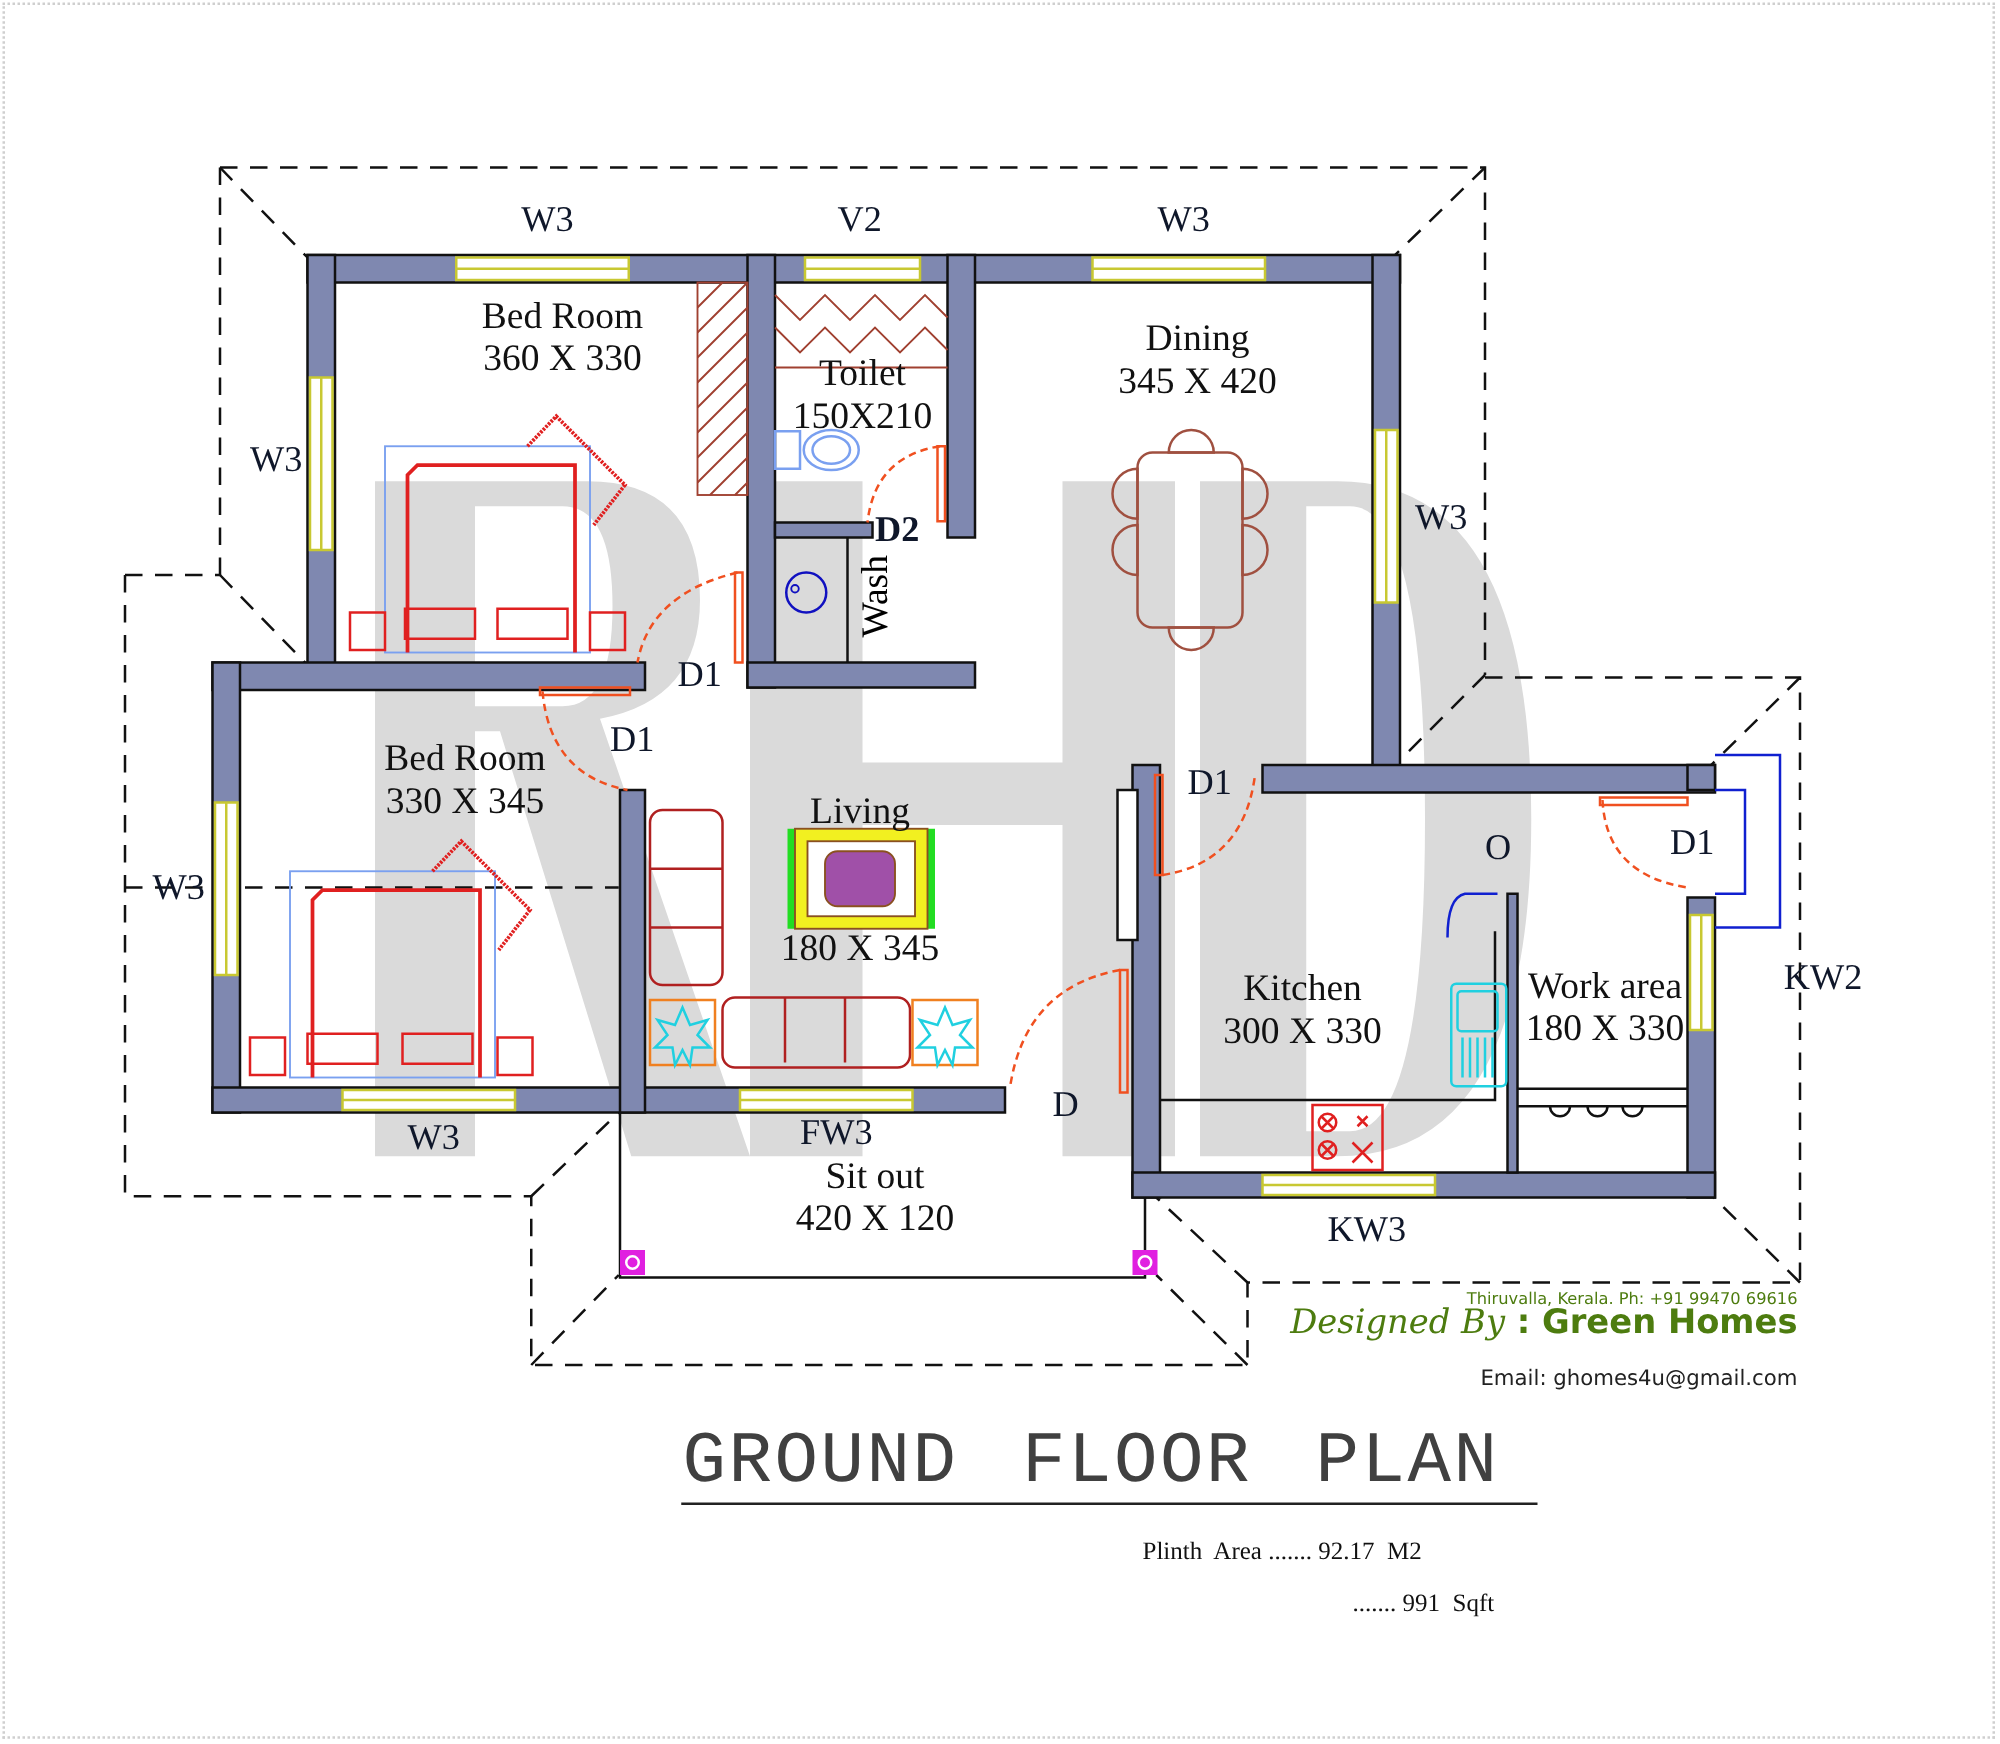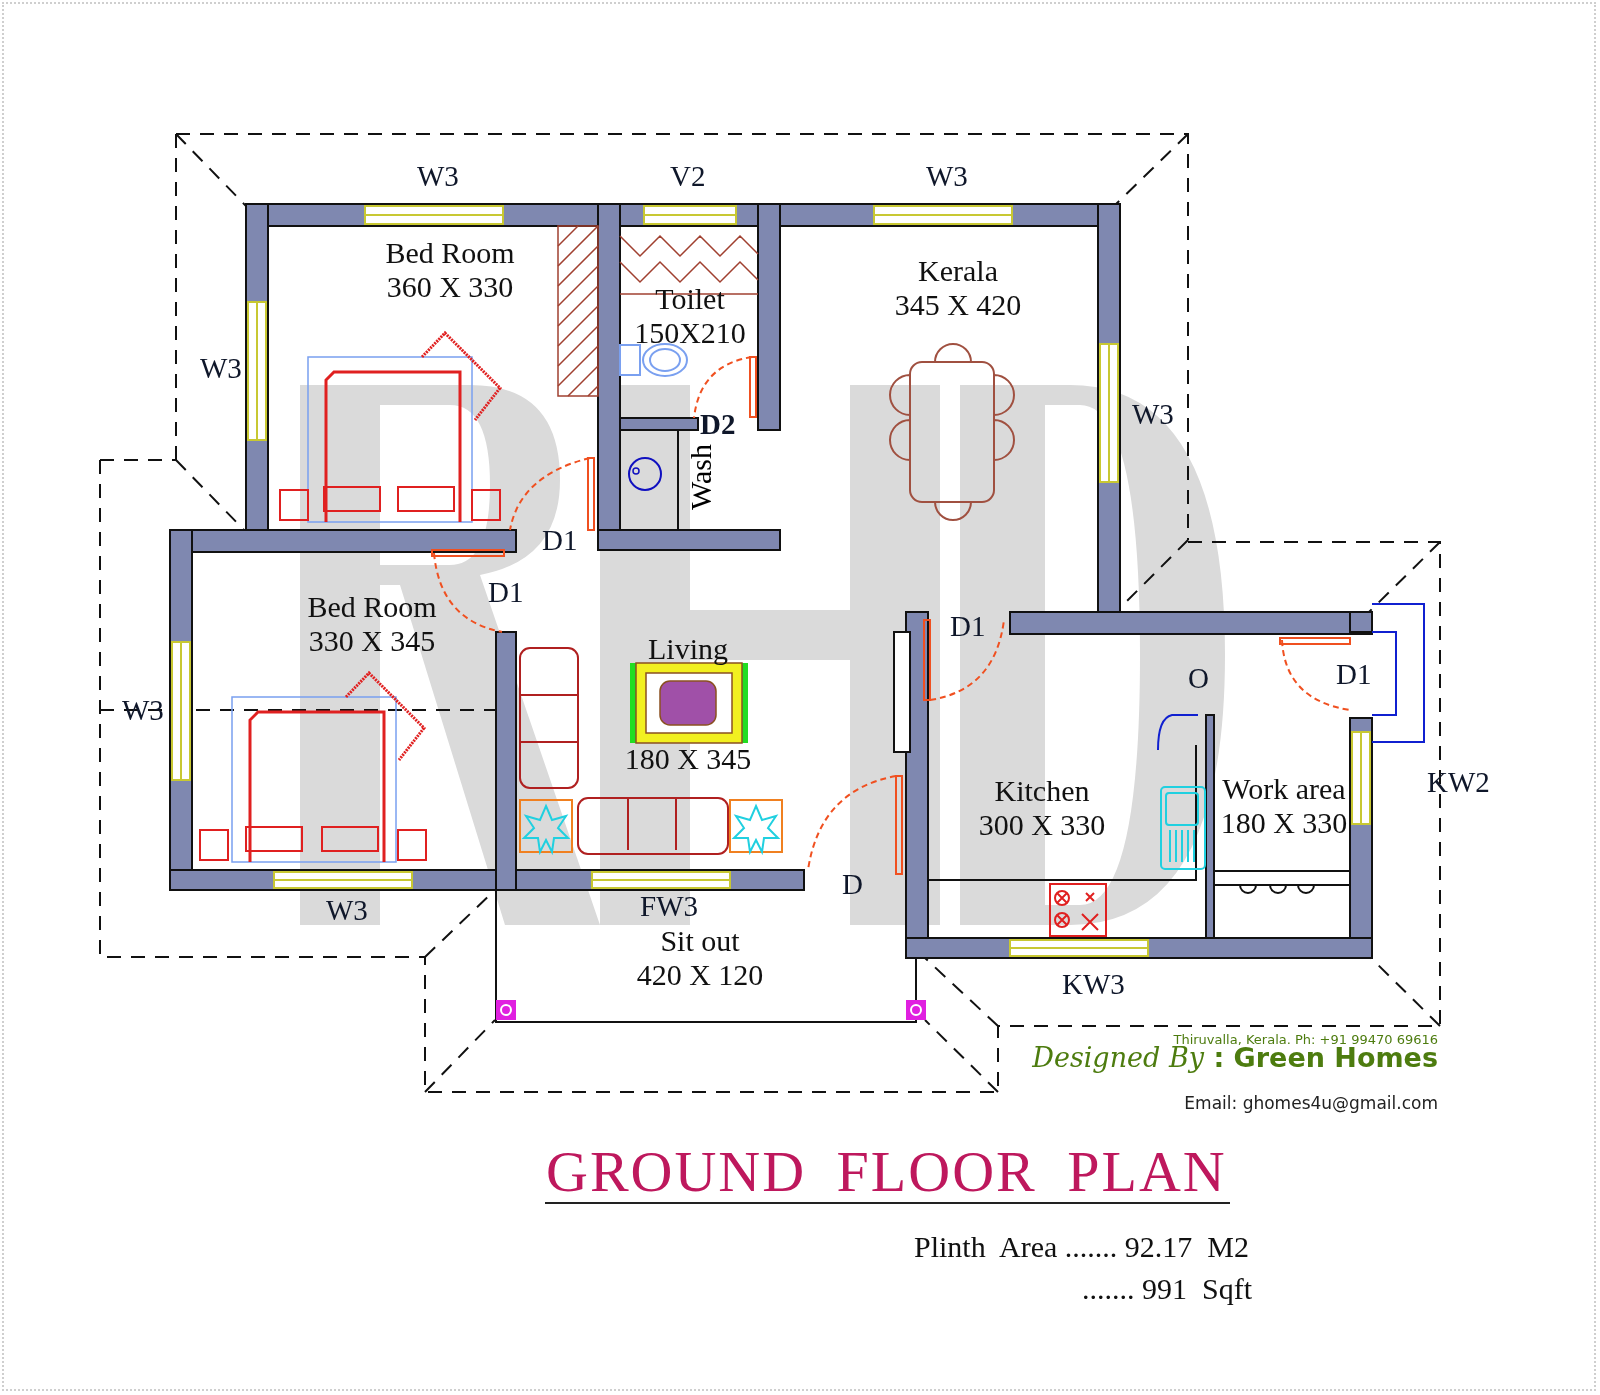--- a/index.html
+++ b/index.html
@@ -2,23 +2,23 @@
 <html><head>
 <meta charset="utf-8">
 <style>
   html, body { margin: 0; padding: 0; background: #ffffff; }
   body { width: 1600px; height: 1395px; position: relative; overflow: hidden; }
   .frame { position: absolute; left: 2px; top: 2px; width: 1594px; height: 1389px; border: 2px dotted #cfcfcf; box-sizing: border-box; }
   svg.plan { position: absolute; left: 0; top: 0; }
   .lbl { position: absolute; font-family: "Liberation Serif", "DejaVu Serif", serif; color: #0f172a; font-size: 29px; line-height: 1; white-space: nowrap; text-align: center; }
   .room-label { position: absolute; font-family: "Liberation Serif", "DejaVu Serif", serif; color: #111; font-size: 30px; line-height: 34px; text-align: center; white-space: nowrap; transform: translateX(-50%); }
   .wash { position: absolute; font-family: "Liberation Serif", "DejaVu Serif", serif; font-size: 30px; transform: rotate(-90deg); transform-origin: center; white-space: nowrap; }
-  .title { position: absolute; left: 546px; top: 1138px; font-family: Liberation Serif, serif; font-size: 58px; letter-spacing: 2px; color: #be185d; white-space: nowrap; word-spacing: 14px; }
+  .title { position: absolute; left: 546px; top: 1138px; font-family: Liberation Mono, monospace; font-size: 58px; letter-spacing: 2px; color: #404040; white-space: nowrap; word-spacing: 14px; }
   .title-rule { position: absolute; left: 545px; top: 1202px; width: 685px; height: 2px; background: #222; }
-  .area { position: absolute; font-family: "Liberation Serif", "DejaVu Serif", serif; font-size: 30px; color: #111; white-space: nowrap; text-align: right; }
+  .area { position: absolute; font-family: "Liberation Serif", "DejaVu Serif", serif; font-size: 20px; color: #111; white-space: nowrap; text-align: right; }
   .credit { position: absolute; right: 162px; font-family: "DejaVu Sans", sans-serif; white-space: nowrap; text-align: right; }
   .credit.designer { top: 1042px; font-size: 27px; color: #4d7c0f; font-weight: bold; }
   .credit.designer .script { font-family: "DejaVu Serif", serif; font-style: italic; font-weight: normal; }
   .credit.addr { top: 1032px; font-size: 13px; color: #4d7c0f; }
   .credit.mail { top: 1093px; font-size: 17px; color: #222; }
 </style>
 </head>
 <body>
 
 <div class="frame"></div>
@@ -235,21 +235,21 @@
 <div class="room-label" style="left:450px;top:236px;">
   <div>Bed Room</div>
   <div>360 X 330</div>
 </div>
 <div class="room-label" style="left:690px;top:282px;">
   <div>Toilet</div>
   <div>150X210</div>
 </div>
 <div class="wash" style="left:668px;top:460px;">Wash</div>
 <div class="room-label" style="left:958px;top:254px;">
-  <div>Kerala</div>
+  <div>Dining</div>
   <div>345 X 420</div>
 </div>
 <div class="room-label" style="left:372px;top:590px;">
   <div>Bed Room</div>
   <div>330 X 345</div>
 </div>
 <div class="room-label" style="left:688px;top:632px;">Living</div>
 <div class="room-label" style="left:688px;top:742px;">180 X 345</div>
 <div class="room-label" style="left:1042px;top:774px;">
   <div>Kitchen</div>

